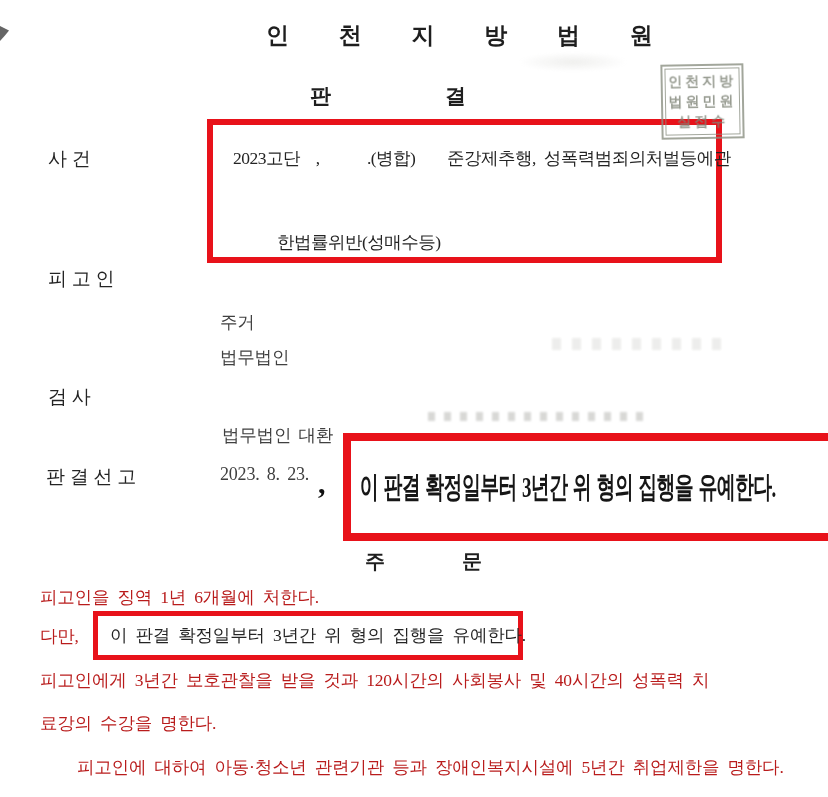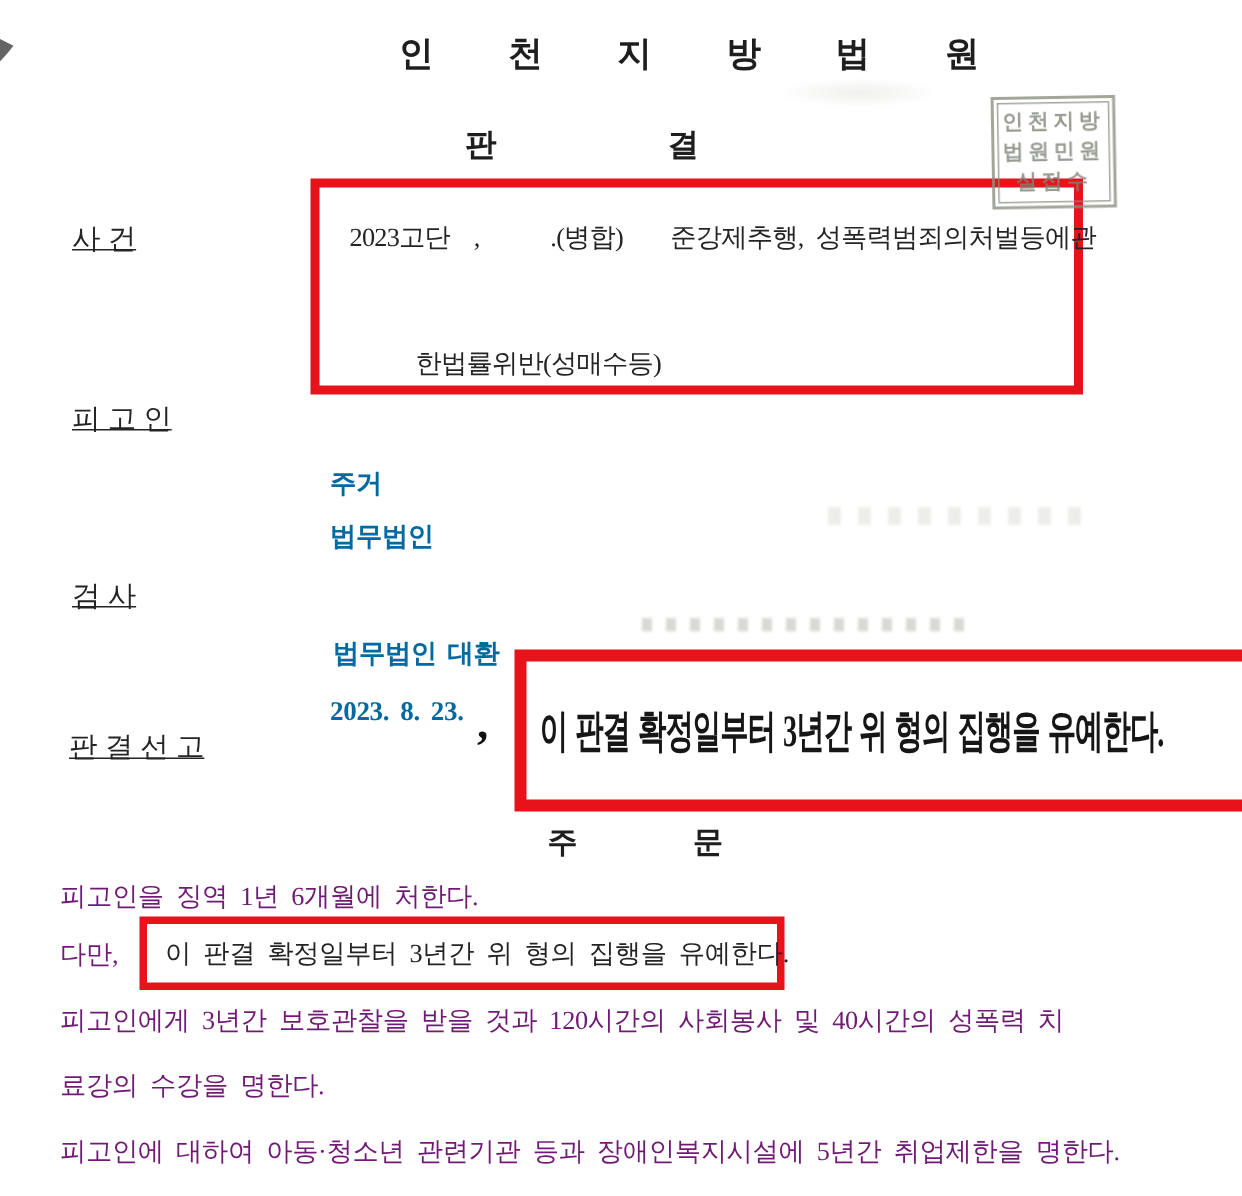--- a/index.html
+++ b/index.html
@@ -13,44 +13,44 @@
   .jtitle{left:310px;top:82px;width:156px;display:flex;justify-content:space-between;font-size:21px;font-weight:600;color:#1e1e1e;}
   
   .stamp{left:661px;top:64px;width:79px;height:71px;border:2px solid #8b9083;z-index:9;
          transform:rotate(-1deg);filter:blur(.4px);opacity:.8;background:transparent;}
   .stamp-inner{position:absolute;inset:2px;border:1px solid #8b9083;display:flex;flex-direction:column;justify-content:space-evenly;align-items:center;}
   .stamp-row{font-size:14px;line-height:15px;font-weight:700;letter-spacing:3px;color:#7e8376;white-space:nowrap;}
   
   .rbox{position:absolute;border:6px solid #e8121a;background:transparent;pointer-events:auto;}
   .rbox1{left:207px;top:119px;width:503px;height:132px;}
   
-  .lab{display:flex;justify-content:space-between;font-size:19px;color:#242424;text-decoration:underline;}
+  .lab{display:flex;justify-content:space-between;font-size:19px;color:#242424;}
   .lab-case{left:48px;top:146px;width:110px;}
   .lab-def{left:48px;top:266px;width:110px;}
   .lab-pros{left:48px;top:384px;width:110px;text-align:right;}
   .lab-coun{left:48px;top:423px;width:110px;}
-  .lab-sent{left:46px;top:485px;width:124px;align-items:center;}
-  .val{font-size:17.5px;letter-spacing:-0.2px;word-spacing:3px;color:#0369a1;font-weight:bold;}
+  .lab-sent{left:46px;top:464px;width:124px;align-items:center;}
+  .val{font-size:17.5px;letter-spacing:-0.2px;word-spacing:3px;color:#404040;}
   .case-line{left:233px;font-size:17.5px;letter-spacing:-0.5px;word-spacing:4px;color:#242424;text-align:center;}
   .cl1{top:146px;} .cl2{top:188px;} .cl3{top:230px;margin-left:44px;}
   .residence{left:220px;top:310px;}
   .registered{left:220px;top:345px;}
   .pros-val{left:228px;top:384px;}
   .coun-val{left:222px;top:423px;}
   .date-val{left:220px;top:464px;font-size:18px;}
   
   .callout-comma{left:318px;top:466px;font-size:30px;font-weight:700;z-index:7;color:#111;}
   .bigbox{left:343px;top:433px;width:500px;height:92px;border:8px solid #e8121a;background:#fff;z-index:6;
           display:flex;align-items:center;}
   .bigbox-text{font-size:30px;font-weight:600;color:#161616;white-space:nowrap;letter-spacing:-1px;word-spacing:2px;
           transform:scaleX(0.63);transform-origin:left center;padding-left:14px;filter:blur(.3px);}
   
   .jumun{left:365px;top:548px;width:117px;display:flex;justify-content:space-between;font-size:20px;font-weight:600;color:#1e1e1e;}
-  .body-line{left:40px;font-size:17.5px;letter-spacing:-0.2px;word-spacing:4px;color:#701a75;}
-  .bl1{top:585px;} .bl2p{top:624px;} .bl3{top:668px;} .bl4{top:711px;} .bl5{top:755px;}
+  .body-line{left:40px;font-size:17.5px;letter-spacing:-0.2px;word-spacing:4px;color:#b91c1c;}
+  .bl1{top:585px;} .bl2p{top:624px;} .bl3{top:668px;} .bl4{top:711px;} .bl5{top:755px;margin-left:37px;}
   .smallbox{left:93px;top:611px;width:420px;height:39px;border:5px solid #e8121a;z-index:3;}
   .smallbox-text{position:absolute;left:12px;top:0;line-height:39px;font-size:17.5px;letter-spacing:-0.2px;word-spacing:4px;white-space:nowrap;color:#242424;}
   
   .smudge{position:absolute;filter:blur(1.2px);}
   .smudge-mid{left:428px;top:412px;width:215px;height:9px;opacity:.55;
       background:repeating-linear-gradient(90deg,#b9b9b5 0 7px,transparent 7px 16px);}
   .smudge-right{left:552px;top:338px;width:180px;height:12px;opacity:.28;
       background:repeating-linear-gradient(90deg,#c2c2be 0 9px,transparent 9px 20px);}
   .smudge-top{left:518px;top:52px;width:110px;height:20px;opacity:.4;border-radius:50%;
       background:radial-gradient(ellipse at center,#d8d8d4 0%,transparent 70%);}

